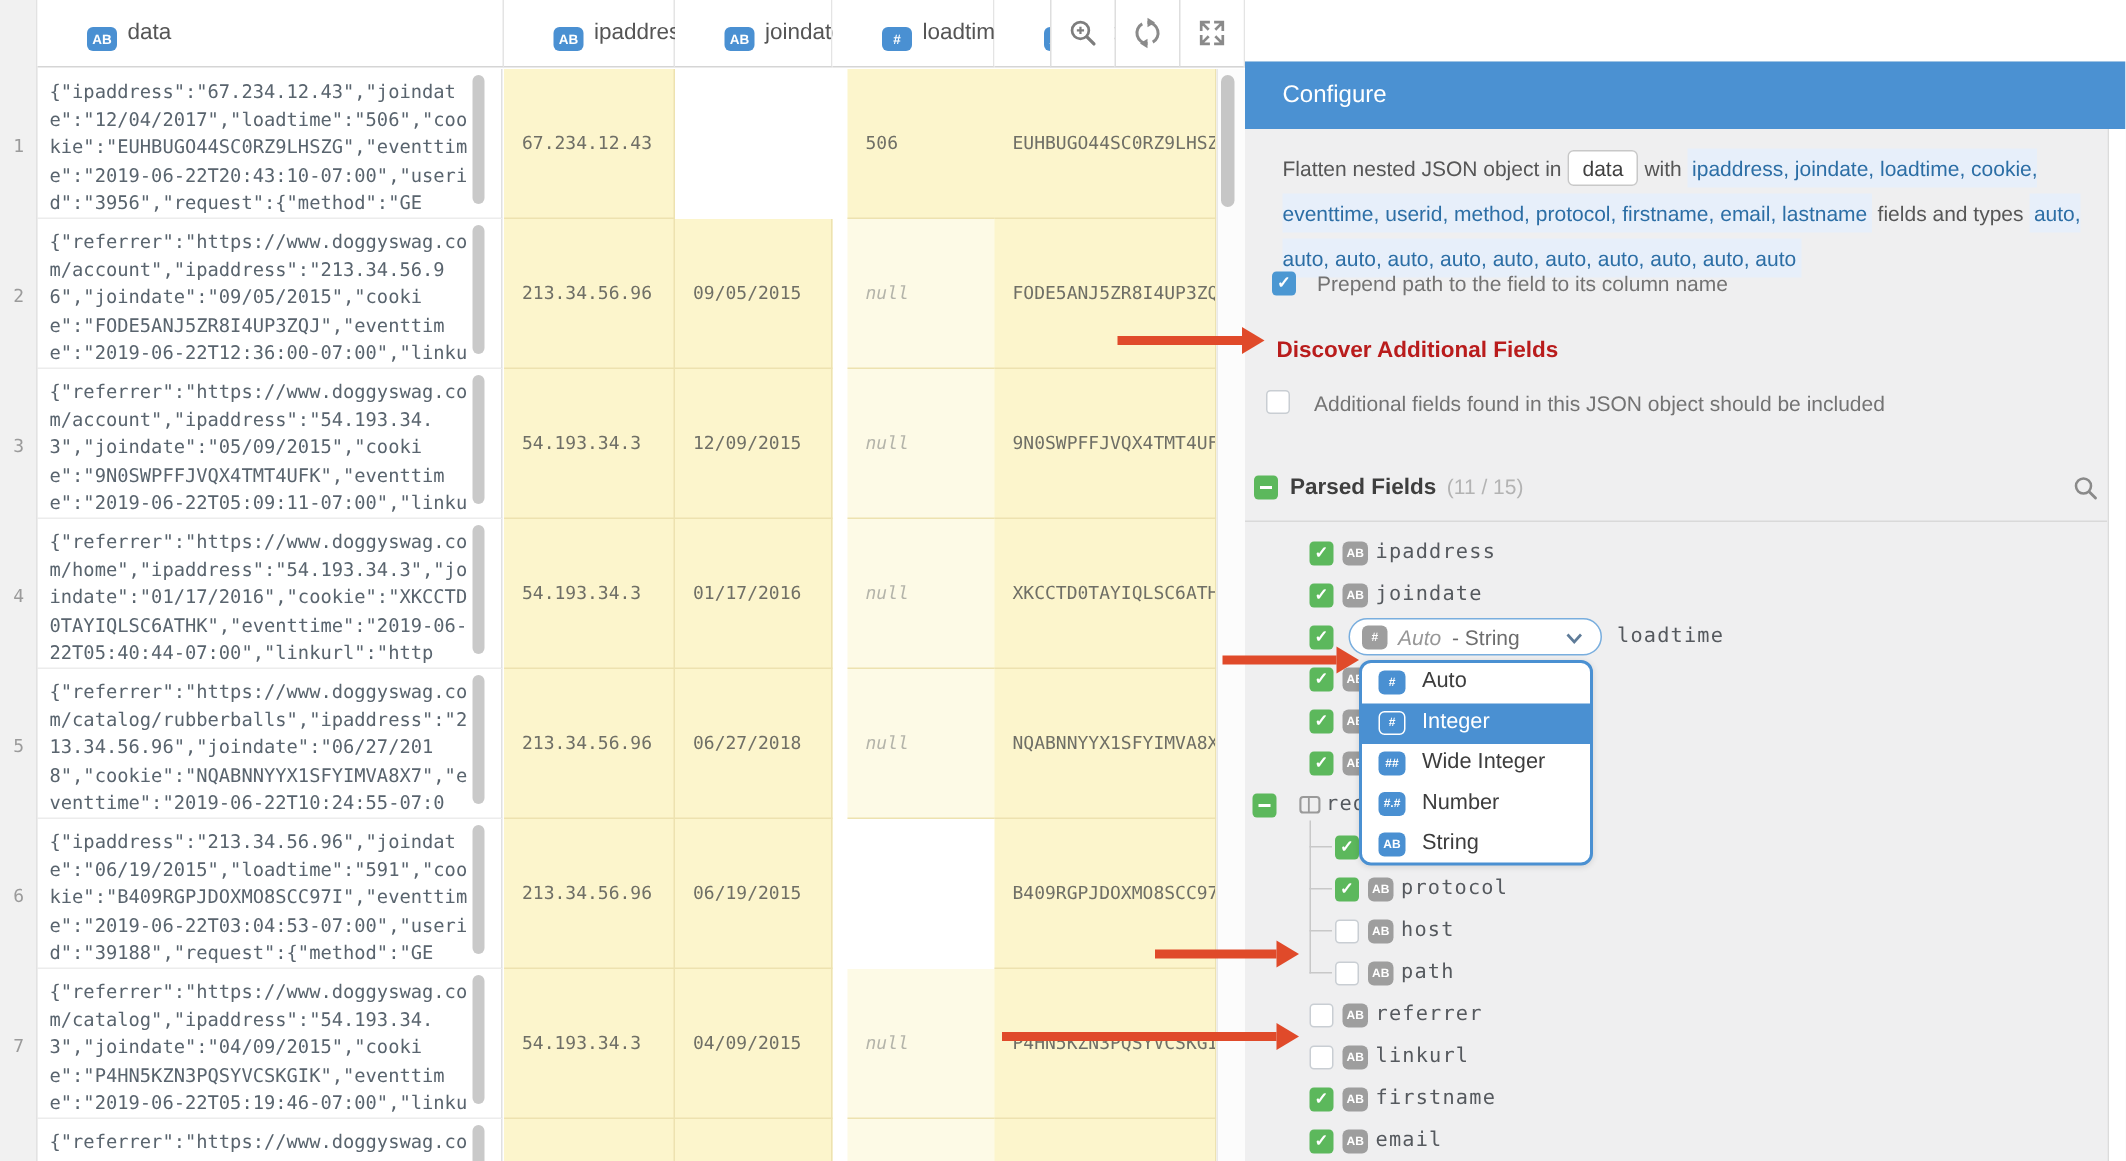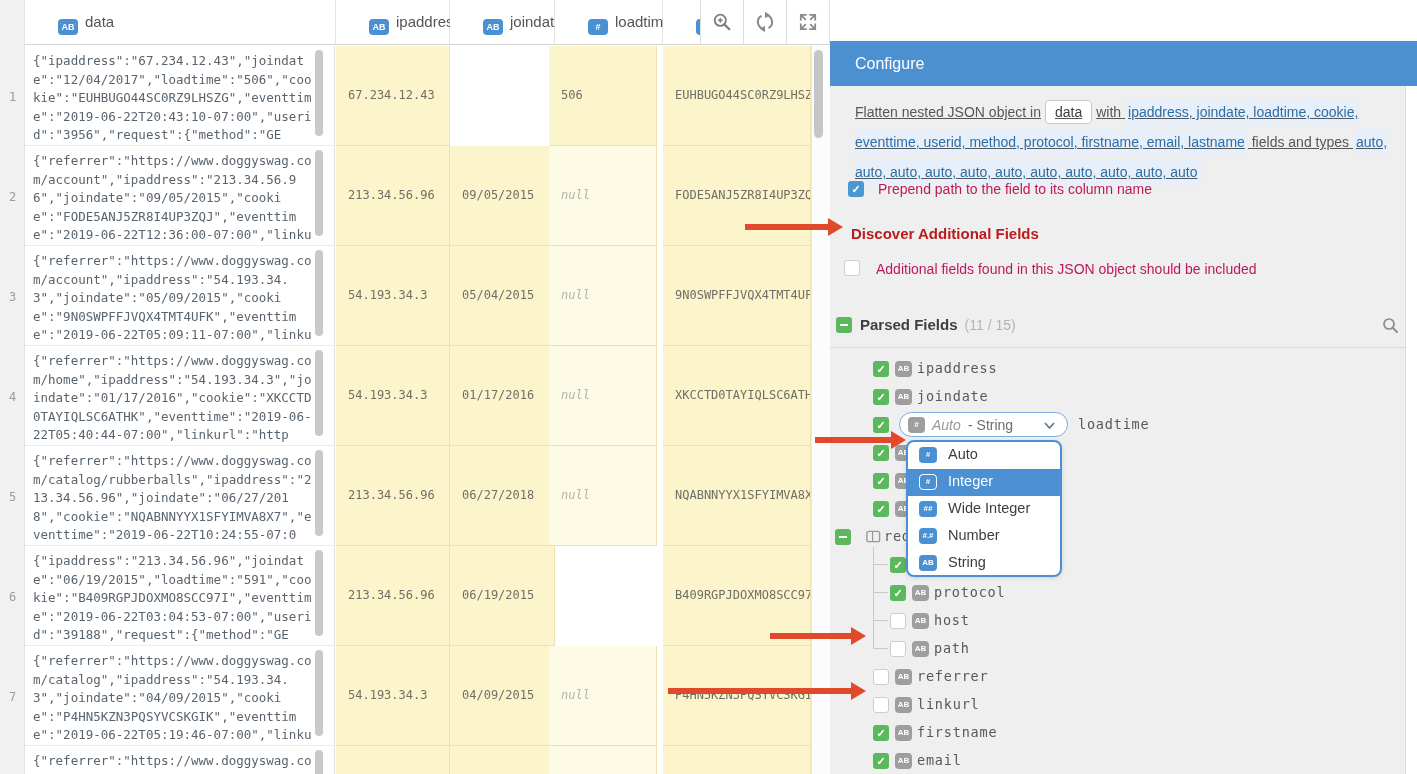--- a/index.html
+++ b/index.html
@@ -33,48 +33,48 @@
     color:#59646e; word-break:break-all; white-space:pre-wrap; }
   .jthumb { position:absolute; left:290px; top:4px; width:8px; height:86px;
     background:#c9c9c9; border-radius:4px; }
   .ycell { position:absolute; height:100px; background:#fcf5cc;
     border-bottom:1px solid #ede2b0; border-right:1px solid #ede2b0; overflow:hidden; }
   .ycell.lighter { background:#fdfae6; }
   .ycell span { position:absolute; left:12px; top:42px; white-space:nowrap;
     font-family:"DejaVu Sans Mono", monospace; font-size:12px; color:#6f6f66; }
   .ycell span.nullv { color:#b4b4aa; font-style:italic; }
   .c-ip { left:336px; width:114px; } .c-jd { left:450px; width:105px; }
-  .c-lt { left:549px; width:108px; } .c-ck { left:663px; width:148px; }
+  .c-lt { left:565px; width:108px; } .c-ck { left:663px; width:148px; }
 
   .vtrack { position:absolute; left:811px; top:46px; width:19px; height:728px;
     background:#fcfcfc; border-left:1px solid #e9e9e9; }
   .vthumb { position:absolute; left:814px; top:50px; width:9px; height:88px;
     background:#c6c6c6; border-radius:5px; }
 
   
   #panel { position:absolute; left:830px; top:0; width:587px; height:774px; background:#efeff0;margin-top:41px; }
   .p-head { position:absolute; left:0; top:0; width:587px; height:45px; background:#4b91d2;
     color:#fff; font-size:16px; line-height:45px; padding-left:25px; }
   .p-scroll { position:absolute; left:575px; top:45px; width:12px; height:729px;
     background:#fff; border-left:1px solid #dcdcdc; z-index:30; }
 
   .p-desc { position:absolute; left:25px; top:56px; width:548px;
-    font-size:14px; line-height:30px; color:#565656;text-decoration:underline; }
+    font-size:14px; line-height:30px; color:#565656; }
   .chip { background:#fff; border:1px solid #c8c8c8; border-radius:4px;
     padding:3px 9px; margin:0 4px; color:#3f3f3f; white-space:nowrap; }
   .hl { background:#e7effa; color:#2c6ea5; padding:5px 3px; }
 
   .cb { position:absolute; width:16px; height:16px; border-radius:3px; text-align:center;
     font-size:11px; line-height:16px; color:#fff; font-weight:bold; }
   .cb.blue { background:#4b97d2; }
   .cb.green { background:#5cb85c; }
   .cb.off { background:#fff; border:1px solid #c9ced3; }
   .cb .dash { position:absolute; left:4px; top:7px; width:8px; height:2px; background:#fff; }
 
-  .p-row-label { position:absolute; font-size:14px; color:#be185d; white-space:nowrap; }
+  .p-row-label { position:absolute; font-size:14px; color:#737373; white-space:nowrap; }
   .p-heading { position:absolute; font-size:15px; font-weight:600; color:#b91c1c; }
 
   .pf-head-label { position:absolute; left:30px; top:0; font-size:15px; font-weight:600; color:#3e3e3e;text-align:center; }
   .pf-count { font-weight:normal; color:#b3b3b3; font-size:14px; margin-left:7px; }
   .divider { position:absolute; left:0; width:575px; height:0; border-top:1px solid #d9d9d9; }
 
   #fieldlist .frow { position:absolute; left:0; width:575px; height:28px; }
   .frow .cb { top:6px; }
   .gbadge { position:absolute; top:6px; width:17px; height:16px; border-radius:4px;
     background:#9e9e9e; color:#fff; font-weight:bold; font-size:8px; line-height:16px;
@@ -160,21 +160,21 @@
       </div>
       <div class="grow" style="top: 246px;">
         <div class="jcell">
           <div class="jtext">{"referrer":"https://www.doggyswag.com/account","ipaddress":"54.193.34.3","joindate":"05/09/2015","cookie":"9N0SWPFFJVQX4TMT4UFK","eventtime":"2019-06-22T05:09:11-07:00","linkurl":"https://www.doggyswag.com/cata</div>
           <div class="jthumb"></div>
         </div>
         <div class="ycell c-ip">
           <span>54.193.34.3</span>
         </div>
         <div class="ycell c-jd">
-          <span>05/04/2015</span>
+          <span>12/09/2015</span>
         </div>
         <div class="ycell c-lt lighter">
           <span class="nullv">null</span>
         </div>
         <div class="ycell c-ck">
           <span>9N0SWPFFJVQX4TMT4UFK</span>
         </div>
       </div>
       <div class="grow" style="top: 346px;">
         <div class="jcell">

